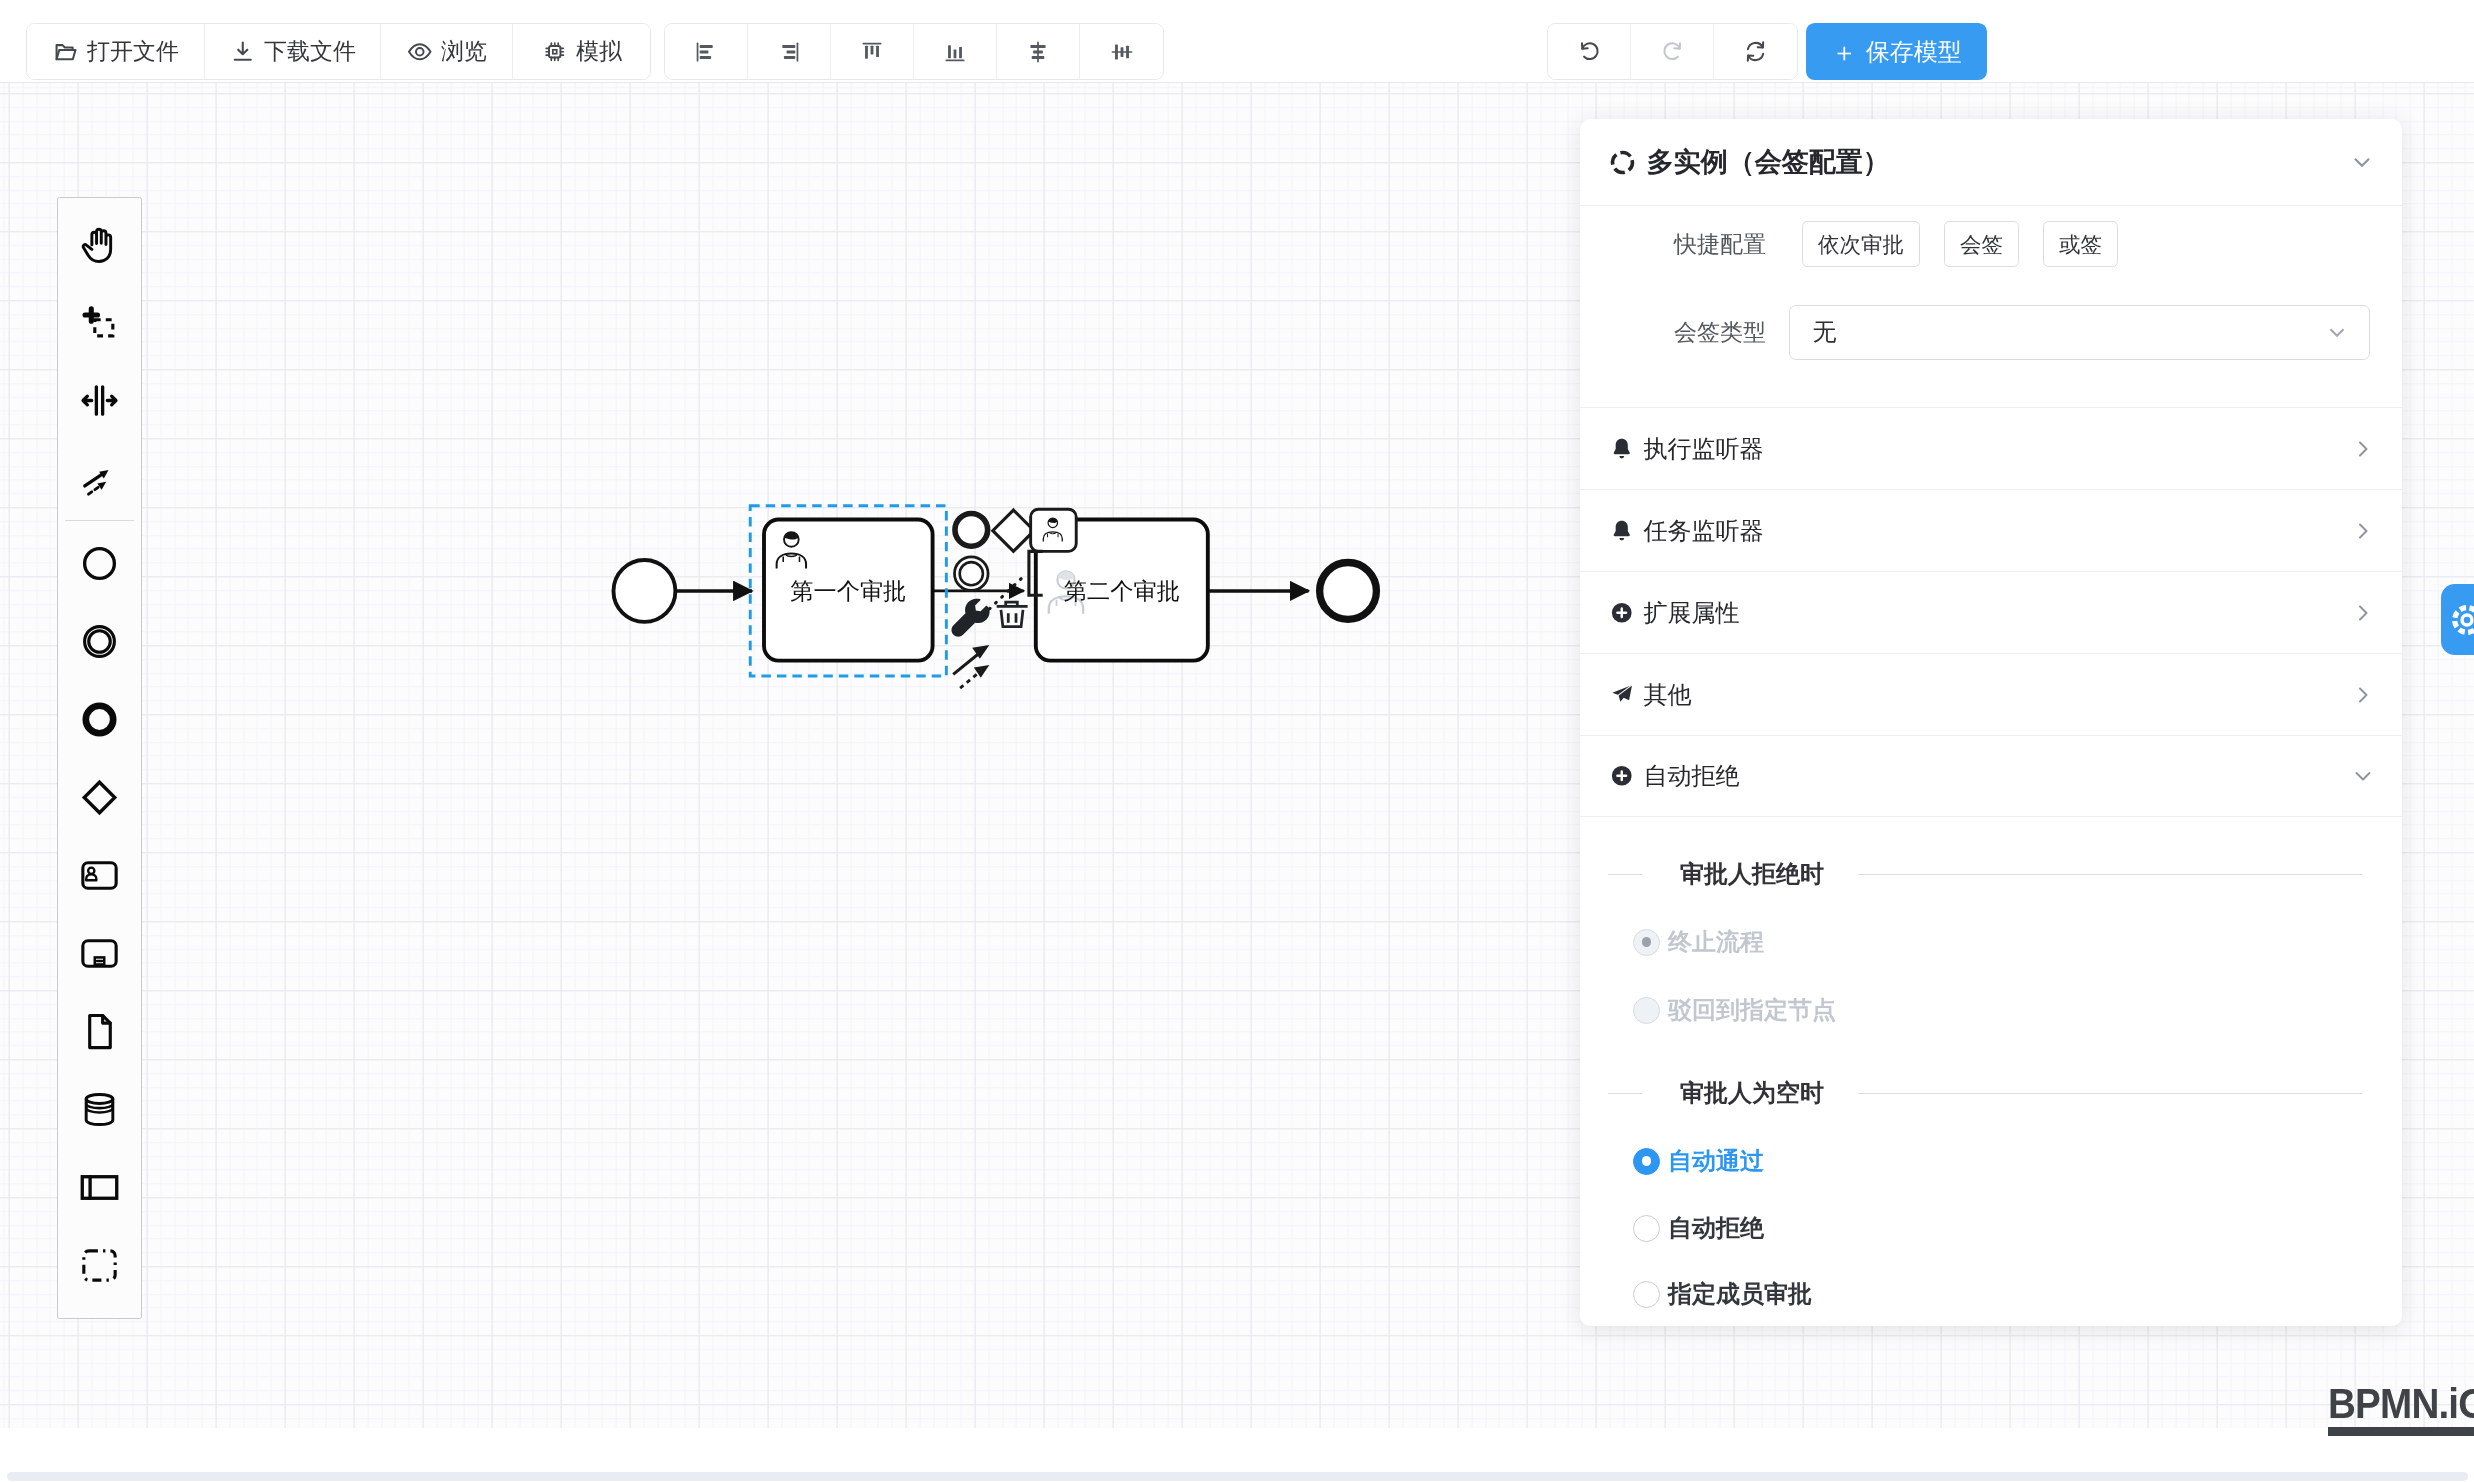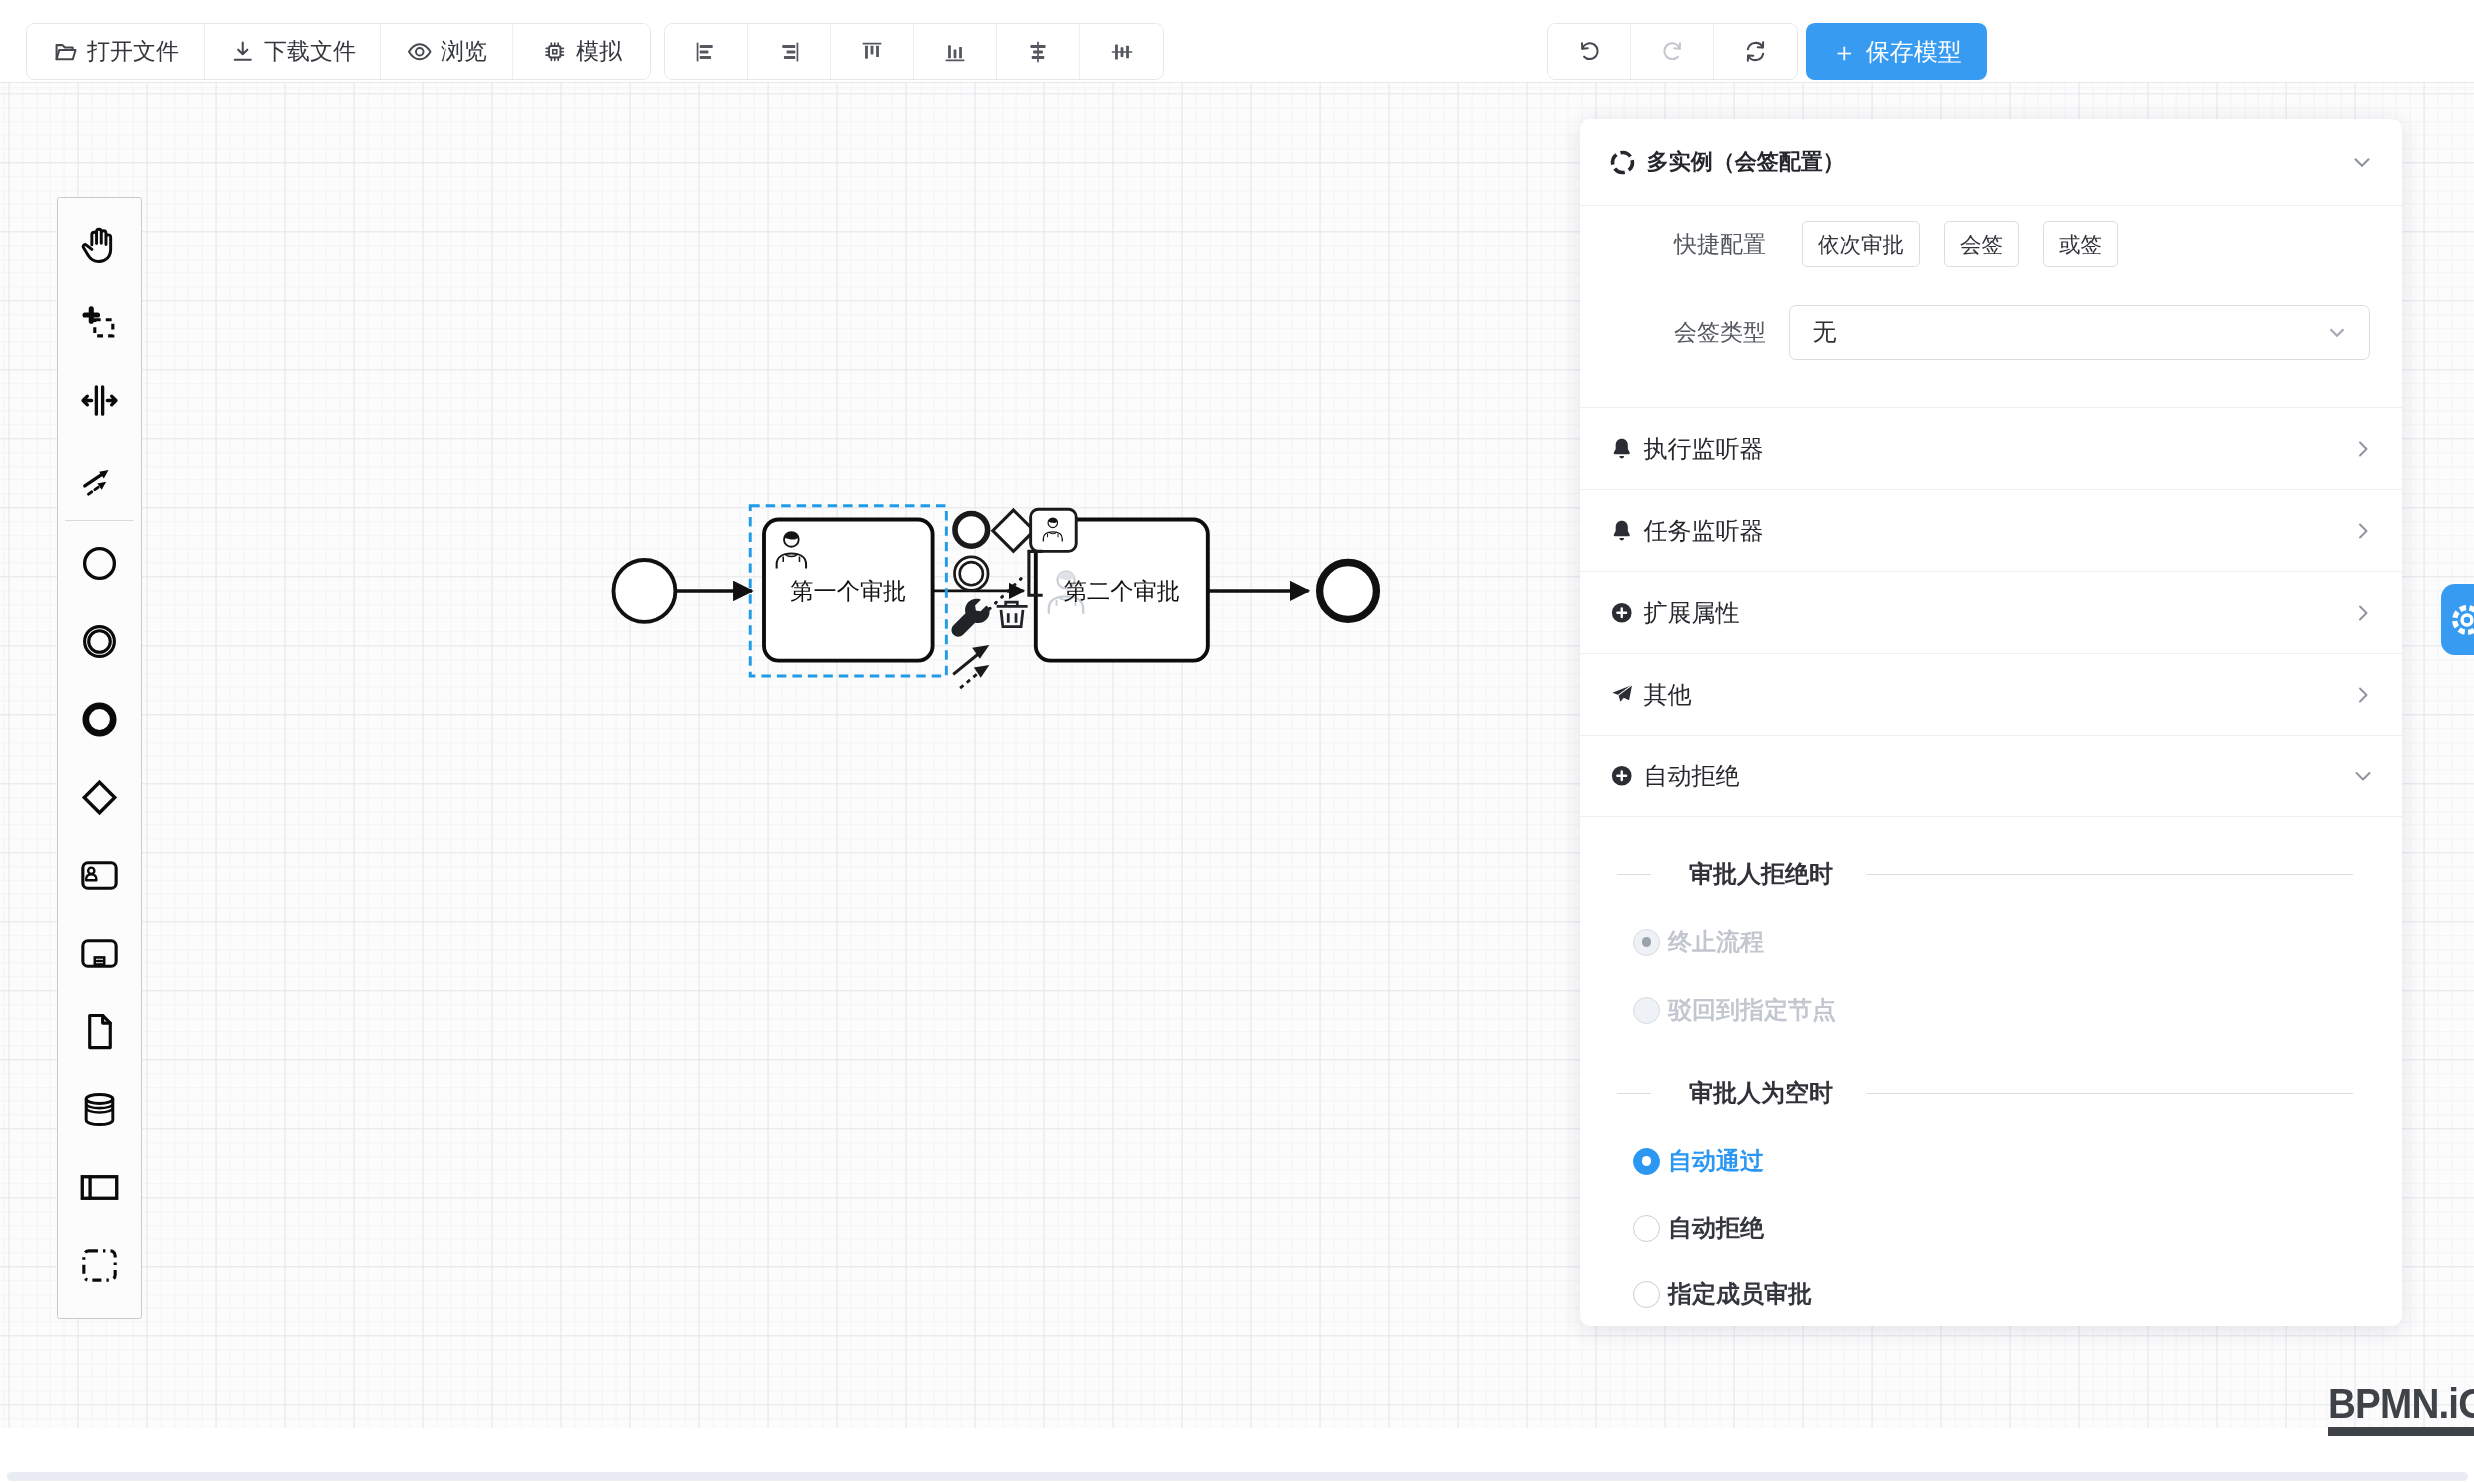--- a/index.html
+++ b/index.html
@@ -40,42 +40,42 @@
            border:1.7px solid #c6cacf;border-radius:2.6px;z-index:5;display:flex;flex-direction:column;
            align-items:center;padding-top:7.7px;}
   .pal-item{width:77px;height:78px;display:flex;align-items:center;justify-content:center;cursor:pointer;}
   .pal-item svg{width:47px;height:47px;stroke:#0a0a0a;}
   .pal-sep{width:69px;height:0;border-top:1.7px solid #d8dbde;margin:2.6px 0 3.4px 0;}
 
   
   .panel{position:absolute;left:1580px;top:119px;width:822px;height:1207px;background:#fff;border-radius:10.3px;
          box-shadow:0 3.4px 22.4px rgba(30,40,60,.12);z-index:7;}
   .p-header{position:absolute;left:0;top:0;width:100%;height:86px;display:flex;align-items:center;padding:0 27.5px;}
-  .p-header .ttl{display:flex;align-items:center;gap:10.3px;font-size:22px;font-weight:600;color:#25272c;}
+  .p-header .ttl{display:flex;align-items:center;gap:10.3px;font-size:27px;font-weight:600;color:#25272c;}
   .p-header svg.mi{width:29px;height:29px;}
   .spacer{flex:1;}
   .chev{width:26px;height:26px;flex:0 0 auto;}
   .p-div{position:absolute;left:0;width:100%;border-top:1.7px solid #edeff2;}
 
   .form-row{position:absolute;left:0;width:100%;display:flex;align-items:center;margin-left:11px;}
   .form-label{width:175px;text-align:right;font-size:23px;color:#53575e;flex:0 0 auto;}
   .qbtn{height:46px;padding:0 15px;margin-left:24px;border:1.7px solid #d9dde2;border-radius:5.2px;background:#fff;
         font-size:21.5px;color:#303338;cursor:pointer;white-space:nowrap;}
   .qbtn:first-of-type{margin-left:36px;}
   .p-select{margin-left:23px;width:581px;height:55px;border:1.7px solid #d9dde3;border-radius:6.9px;background:#fff;
             display:flex;align-items:center;padding:0 19px 0 22.4px;cursor:pointer;}
   .p-select .val{font-size:24px;color:#2c2e33;flex:1;}
 
   .sections{position:absolute;left:0;top:288px;width:100%;}
   .sec-row{height:82px;display:flex;align-items:center;padding:0 27.5px;border-top:1.7px solid #edeff2;cursor:pointer;}
   .sec-row:last-child{border-bottom:1.7px solid #edeff2;}
   .sec-row svg.si{width:27.5px;height:27.5px;margin-right:8.6px;}
   .sec-label{font-size:24px;font-weight:500;color:#26282d;}
 
-  .gtitle{position:absolute;left:0;width:100%;height:48px;display:flex;align-items:center;padding:0 37px;}
+  .gtitle{position:absolute;left:0;width:100%;height:48px;display:flex;align-items:center;padding:0 28px;}
   .gtitle .ln-s{width:34px;border-top:1.7px solid #d9dde2;margin-right:38px;}
   .gtitle .txt{font-size:24px;font-weight:600;color:#303238;}
   .gtitle .ln-l{flex:1;border-top:1.7px solid #d9dde2;margin-left:34px;margin-right:12px;}
 
   .radio-row{position:absolute;left:53px;height:46px;display:flex;align-items:center;gap:8px;cursor:pointer;font-weight:bold;}
   .radio{width:27px;height:27px;border-radius:50%;border:1.7px solid #c8cdd4;background:#fff;position:relative;flex:0 0 auto;}
   .radio.sel-active{background:#2b97f2;border-color:#2b97f2;}
   .radio.sel-active::after{content:"";position:absolute;left:50%;top:50%;width:9.5px;height:9.5px;margin:-4.7px 0 0 -4.7px;
       border-radius:50%;background:#fff;}
   .radio.disabled{background:#eef1f5;border-color:#d6dbe1;}

